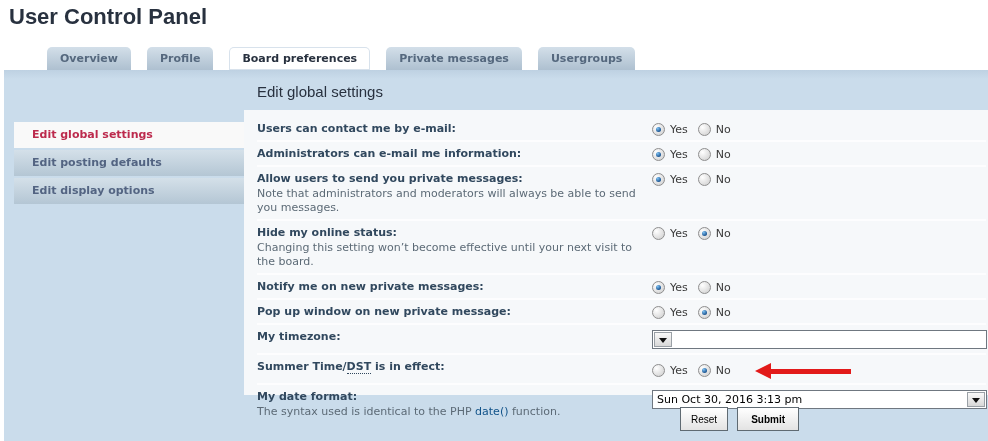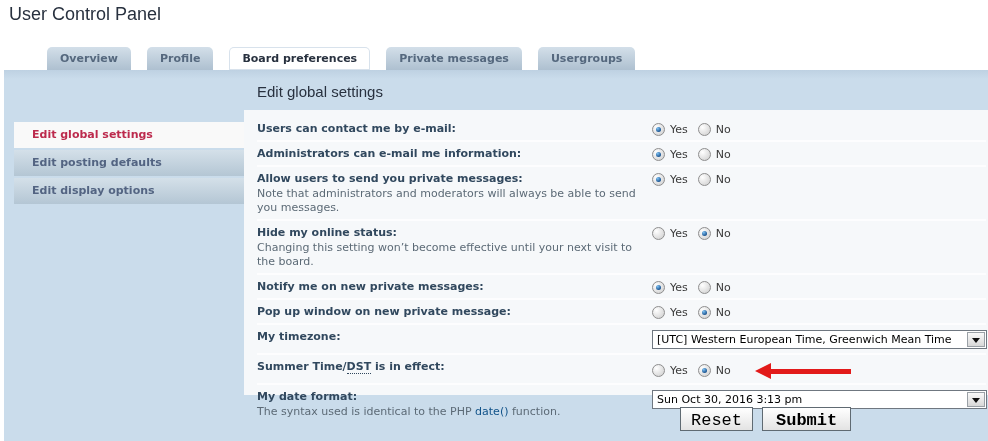--- a/index.html
+++ b/index.html
@@ -1,21 +1,21 @@
 <!DOCTYPE html>
 <html><head>
 <meta charset="utf-8">
 <style>
   html,body{margin:0;padding:0;background:#fff;}
   #screen{position:relative;width:988px;height:441px;background:#fff;overflow:hidden;
           font-family:"DejaVu Sans", sans-serif;font-size:11px;color:#333;}
 
   
   .page-title{position:absolute;left:9px;top:4px;font-family:"Liberation Sans",sans-serif;
-              font-size:18px;font-weight:normal;color:#28313f;}
+              font-size:22px;font-weight:bold;color:#28313f;}
 
   
   .tabs{position:absolute;left:10px;top:47px;height:23px;display:flex;align-items:flex-end;gap:16px;padding-left:37px;}
   .tab{box-sizing:border-box;height:23px;padding:5px 13px 0 13px;border-radius:5px 5px 0 0;
        background:linear-gradient(#d3dfe9,#aec0d0);color:#55687e;font-weight:bold;cursor:pointer;
        white-space:nowrap;}
   .tab.active{background:#fff;color:#28313f;box-shadow:0 0 0 1px #d8e2ec inset;}
 
   
   .wrapper{position:absolute;left:4px;top:70px;width:988px;height:371px;
@@ -59,22 +59,22 @@
   .combo .dbtn::after{content:"";border:4px solid transparent;border-top:5px solid #101010;margin-top:5px;}
 
   
   .red-arrow{display:flex;align-items:center;margin:2px 0 0 14px;}
   .red-arrow .head{width:0;height:0;border-top:8px solid transparent;border-bottom:8px solid transparent;
          border-right:16px solid #e21a1a;}
   .red-arrow .shaft{width:80px;height:5px;background:#e21a1a;}
 
   
   .form-buttons{position:absolute;left:676px;top:337px;display:flex;gap:9px;}
-  .fbtn{box-sizing:border-box;height:24px;padding:3px 10px;font-family:Liberation Mono, monospace;
-        font-size:17px;color:#000;background:linear-gradient(#ffffff,#e3e3e3);
+  .fbtn{box-sizing:border-box;height:24px;padding:3px 10px;font-family:Liberation Sans, sans-serif;
+        font-size:10px;color:#000;background:linear-gradient(#ffffff,#e3e3e3);
         border:1px solid #5f6a72;cursor:pointer;}
   .fbtn.primary{font-weight:bold;padding:3px 13px;}
 </style>
 </head>
 <body>
 
 <div id="screen">
 
   <div class="page-title">User Control Panel</div>
 
@@ -183,21 +183,20 @@
           </div>
         </div>
       </div>
 
       <div class="row">
         <div class="cell-label">
           <div class="lbl">My timezone:</div>
         </div>
         <div class="cell-ctrl">
           <div class="combo">
-            <span class="val">[UTC] Western European Time, Greenwich Mean Time</span>
             <span class="dbtn"></span>
           </div>
         </div>
       </div>
 
       <div class="row">
         <div class="cell-label">
           <div class="lbl"><span>Summer Time/</span><span class="abbr">DST</span><span> is in effect:</span></div>
         </div>
         <div class="cell-ctrl">

